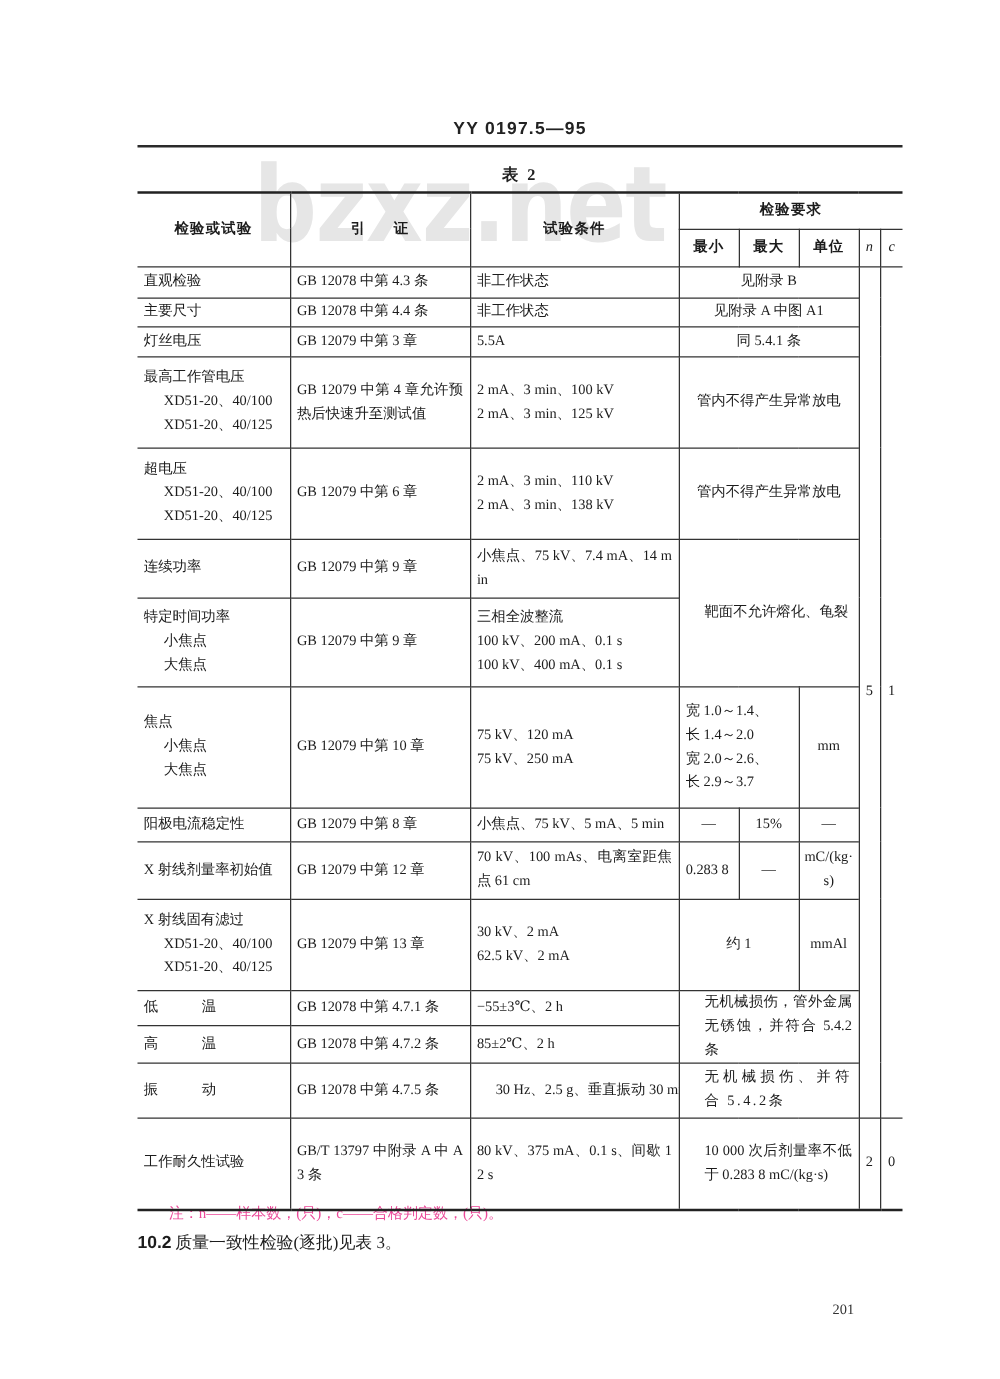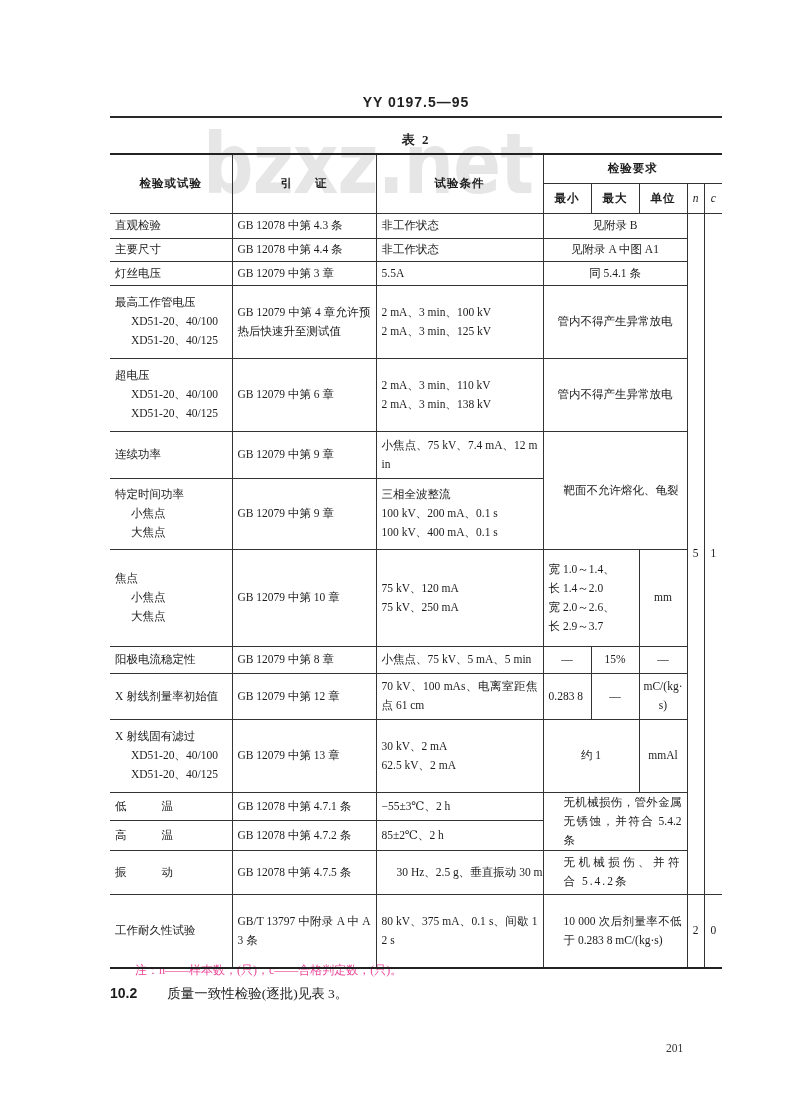--- a/index.html
+++ b/index.html
@@ -52,21 +52,21 @@
   td.nc { text-align:center; padding:0; }
   .ital { font-style:italic; }
   .note {
     position:absolute; left:135px; top:962px; font-size:12px; color:#ec4899;
   }
   .section {
     position:absolute; left:110px; top:985px; font-size:13.5px; color:#1c1c1c;
   }
   .section .num {
     font-family:"Liberation Sans", "DejaVu Sans", sans-serif; font-weight:bold; font-size:14px;
-    margin-right:30px;
+    margin-right:3px;
   }
   .page-number {
     position:absolute; left:666px; top:1042px; font-size:11.5px; color:#333;
   }
 </style>
 </head>
 <body>
 
 <div class="std-code">YY 0197.5—95</div>
 <div class="rule-top"></div>
@@ -147,21 +147,21 @@
     <td class="c3 shift">
       <div>2 mA、3 min、110 kV</div>
       <div>2 mA、3 min、138 kV</div>
     </td>
     <td class="req" colspan="3">管内不得产生异常放电</td>
   </tr>
 
   <tr style="height:47px">
     <td class="c1 first">连续功率</td>
     <td class="c2">GB 12079 中第 9 章</td>
-    <td class="c3">小焦点、75 kV、7.4 mA、12 min</td>
+    <td class="c3">小焦点、75 kV、7.4 mA、14 min</td>
     <td class="req left" colspan="3" rowspan="2">靶面不允许熔化、龟裂</td>
   </tr>
 
   <tr style="height:71px">
     <td class="c1 first">
       <div>特定时间功率</div>
       <div class="sub">小焦点</div>
       <div class="sub">大焦点</div>
     </td>
     <td class="c2">GB 12079 中第 9 章</td>

